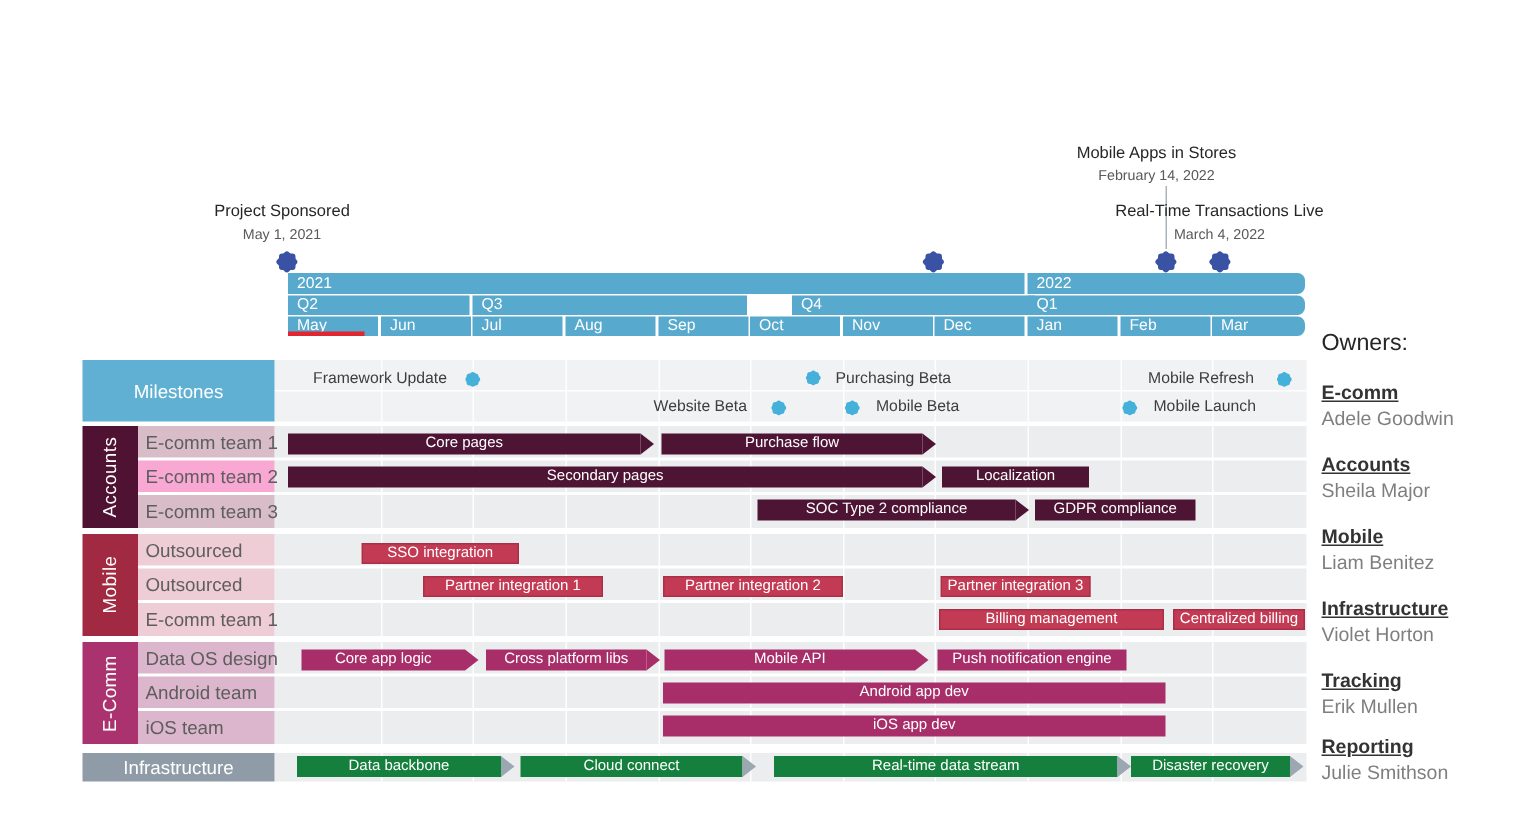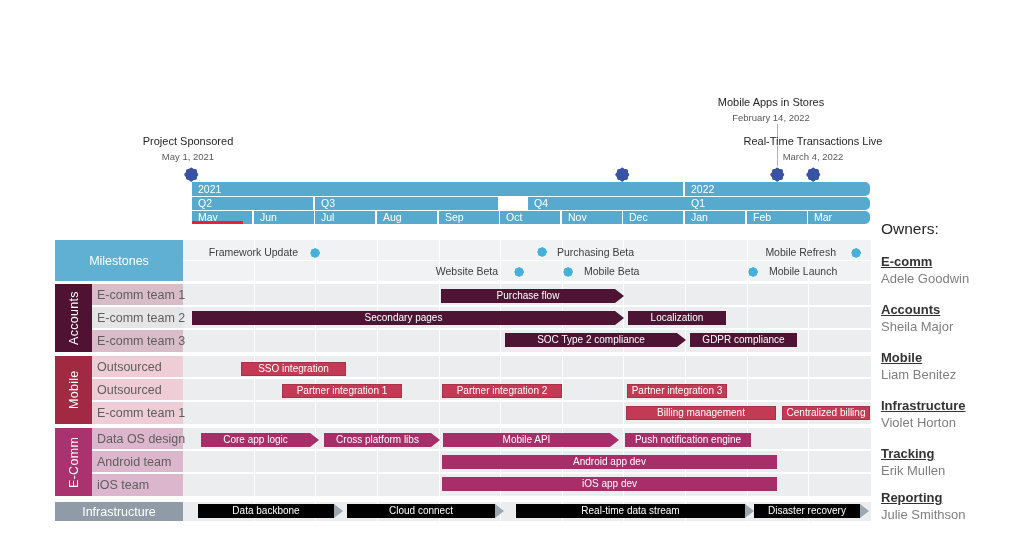--- a/index.html
+++ b/index.html
@@ -35,21 +35,21 @@
   
   .bar{position:absolute;height:14px;font-size:10px;line-height:14px;color:#fff;text-align:center;
        white-space:nowrap;z-index:5;box-sizing:border-box;}
   .arrow::after{content:"";position:absolute;left:100%;top:0;width:0;height:0;
        border-top:7px solid transparent;border-bottom:7px solid transparent;}
   .bar-a{background:#4e1434;}
   .bar-a.arrow::after{border-left:9px solid #4e1434;}
   .bar-m{background:#c23a53;box-shadow:inset 0 0 0 1px #a93049;}
   .bar-e{background:#a72e68;}
   .bar-e.arrow::after{border-left:9px solid #a72e68;}
-  .bar-i{background:#000000;}
+  .bar-i{background:#15803d;}
   .bar-i.arrow::after{border-left:9px solid #9ba7b1;}
   
   .mslbl{position:absolute;font-size:10.5px;color:#3d3d3d;z-index:5;white-space:nowrap;}
   .tr{text-align:right;}
   
   .own-h{position:absolute;left:881px;font-size:15.5px;color:#262626;z-index:5;}
   .own{position:absolute;left:881px;z-index:5;}
   .own-t{font-size:13px;font-weight:600;color:#333;text-decoration:underline;cursor:pointer;}
   .own-n{font-size:13px;color:#7f7f7f;margin-top:2px;}
 </style>
@@ -125,26 +125,27 @@
   <div class="star" style="--c:#45b1da;left:513px;top:266px;width:12px;height:12px"></div>
   <div class="star" style="--c:#45b1da;left:562px;top:266px;width:12px;height:12px"></div>
   <div class="mslbl" style="left:584px;top:265px">Mobile Beta</div>
   <div class="star" style="--c:#45b1da;left:747px;top:266px;width:12px;height:12px"></div>
   <div class="mslbl" style="left:769px;top:265px">Mobile Launch</div>
 
   <div class="lanebox" style="top:284px;height:68px;background:#4f1232">
     <div class="vtext">Accounts</div>
   </div>
   <div class="rowbg" style="top:284px;height:21px;background:#d8bdc9">E-comm team 1</div>
-  <div class="rowbg" style="top:307px;height:21px;background:#e5e5e5">E-comm team 2</div>
+  <div class="rowbg" style="top:307px;height:21px;background:#f9a8d4">E-comm team 2</div>
   <div class="rowbg" style="top:330px;height:22px;background:#d8bdc9">E-comm team 3</div>
   <div class="stripe" style="top:284px;height:21px"></div>
   <div class="stripe" style="top:307px;height:21px"></div>
   <div class="stripe" style="top:330px;height:22px"></div>
 
+  <div class="bar bar-a arrow" style="left:192px;top:289px;width:235px">Core pages</div>
   <div class="bar bar-a arrow" style="left:192px;top:311px;width:423px">Secondary pages</div>
   <div class="bar bar-a arrow" style="left:441px;top:289px;width:174px">Purchase flow</div>
   <div class="bar bar-a" style="left:628px;top:311px;width:98px">Localization</div>
   <div class="bar bar-a arrow" style="left:505px;top:333px;width:172px">SOC Type 2 compliance</div>
   <div class="bar bar-a" style="left:690px;top:333px;width:107px">GDPR compliance</div>
 
   <div class="lanebox" style="top:356px;height:68px;background:#a12941">
     <div class="vtext">Mobile</div>
   </div>
   <div class="rowbg" style="top:356px;height:21px;background:#eecdd6">Outsourced</div>

